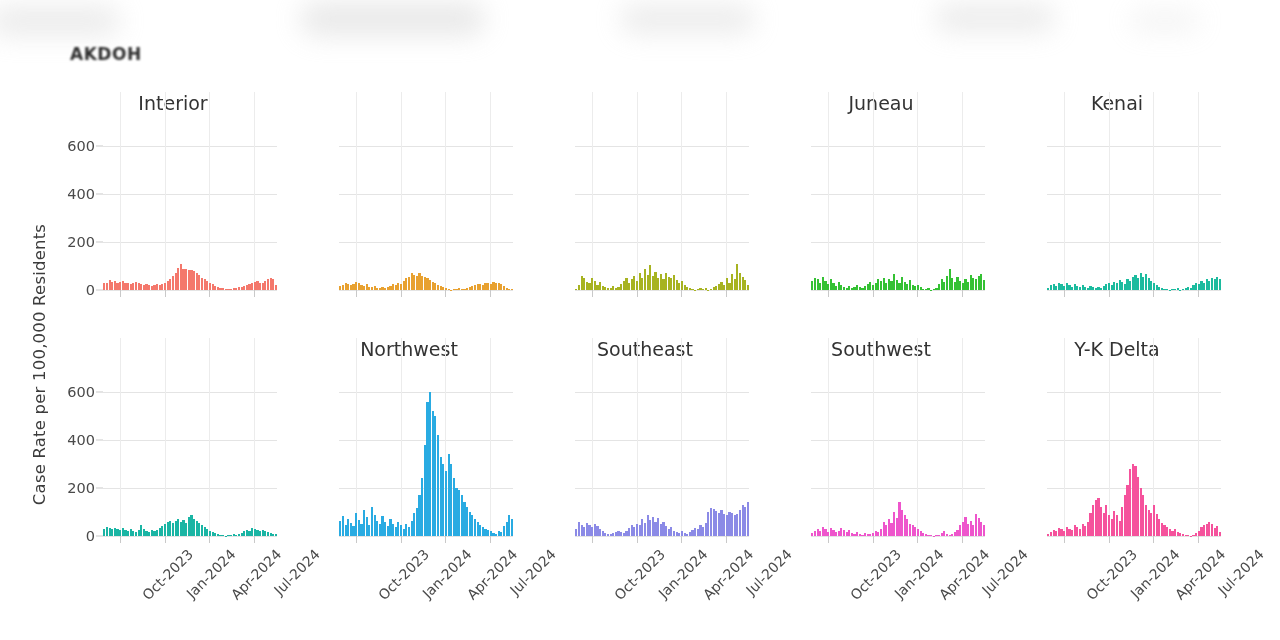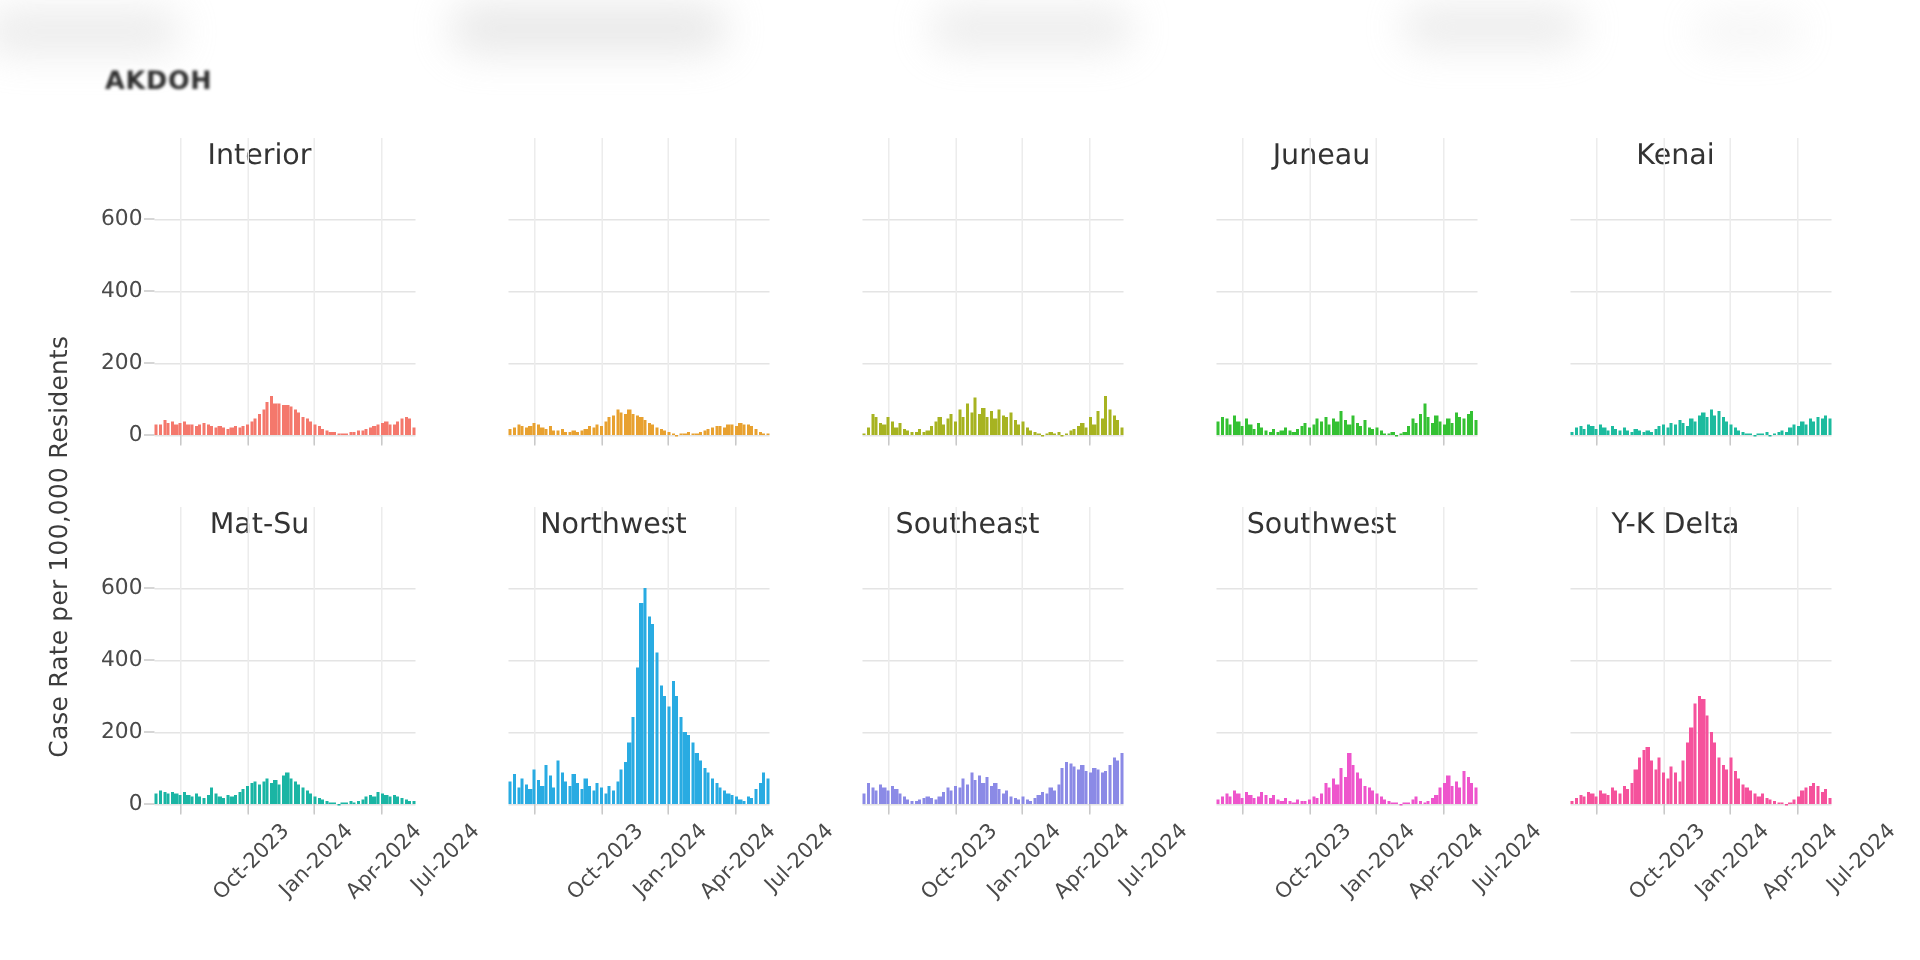--- a/index.html
+++ b/index.html
@@ -1226,21 +1226,20 @@
           <div class="xaxis">
             <div class="xtick-line" style="left: 10%;"></div>
             <div class="xtick-line" style="left: 35.5%;"></div>
             <div class="xtick-line" style="left: 61%;"></div>
             <div class="xtick-line" style="left: 86.5%;"></div>
           </div>
         </div>
       </div>
     <div class="row row-bot">
         <div class="panel" style="left: 55px; width: 236px;">
-          <div class="panel-title">Mat-Su</div>
           <div class="plot bot">
             <div class="gl-h" style="top: 100%;"></div>
             <div class="ytick" style="top: 100%;">0</div>
             <div class="ystub" style="top: 100%;"></div>
             <div class="gl-h" style="top: 71.4286%;"></div>
             <div class="ytick" style="top: 71.4286%;">200</div>
             <div class="ystub" style="top: 71.4286%;"></div>
             <div class="gl-h" style="top: 42.8571%;"></div>
             <div class="ytick" style="top: 42.8571%;">400</div>
             <div class="ystub" style="top: 42.8571%;"></div>

